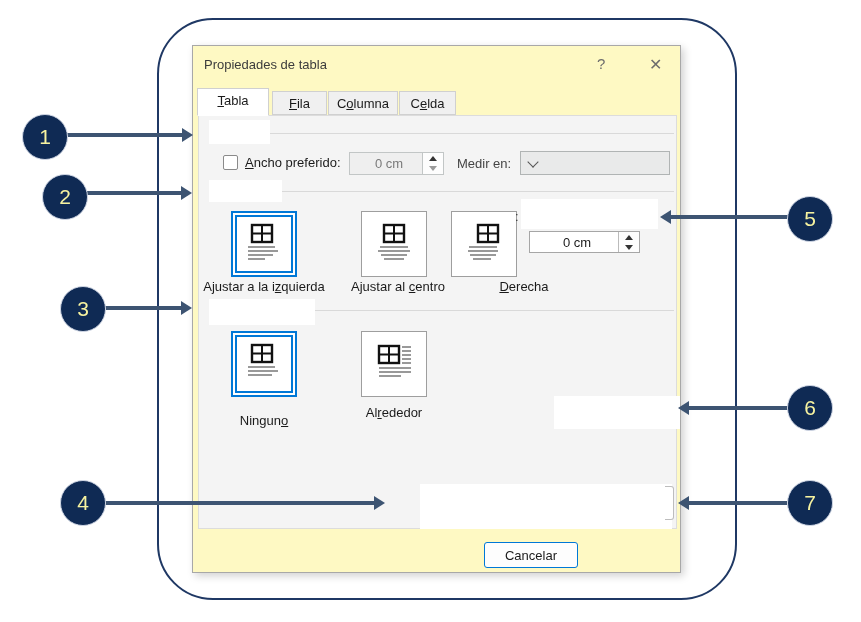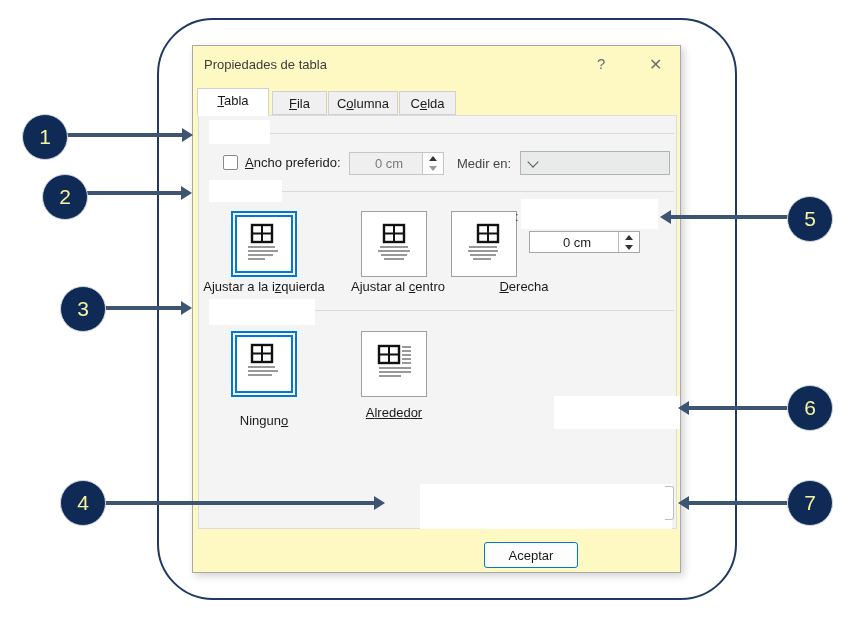--- a/index.html
+++ b/index.html
@@ -194,29 +194,29 @@
           <rect x="31" y="8" width="9" height="2" fill="#999"></rect>
           <rect x="31" y="12" width="9" height="2" fill="#999"></rect>
           <rect x="31" y="16" width="9" height="2" fill="#999"></rect>
           <rect x="31" y="20" width="9" height="2" fill="#999"></rect>
           <rect x="8" y="25" width="32" height="2" fill="#999"></rect>
           <rect x="8" y="29" width="32" height="2" fill="#999"></rect>
           <rect x="8" y="33" width="22" height="2" fill="#999"></rect>
         </svg>
       </div>
       <div class="optlbl" style="left:65px;top:289px;margin-top:8px;"><span>N</span><span>i</span><span>n</span><span>g</span><span>u</span><span>n</span><span class="u">o</span></div>
-      <div class="optlbl" style="left:195px;top:289px;text-decoration:underline;"><span>A</span><span>l</span><span class="u">r</span><span>e</span><span>d</span><span>e</span><span>d</span><span>o</span><span>r</span></div>
+      <div class="optlbl" style="left:195px;top:289px;"><span>A</span><span>l</span><span class="u">r</span><span>e</span><span>d</span><span>e</span><span>d</span><span>o</span><span>r</span></div>
 
       <div class="blank" style="left:355px;top:280px;width:126px;height:33px;"></div>
 
       <div class="btn-remnant" style="left:466px;top:370px;"></div>
       <div class="blank" style="left:221px;top:368px;width:252px;height:45px;"></div>
     </div>
 
-    <div class="btn primary" style="left:291px;top:496px;width:94px;">Aceptar</div>
+    <div class="btn primary" style="left:291px;top:496px;width:94px;">Cancelar</div>
   </div>
 
   <div class="aline" style="left:64px;top:133px;width:118px;"></div>
   <div class="ahead-r" style="left:182px;top:128px;"></div>
 
   <div class="aline" style="left:86px;top:191px;width:95px;"></div>
   <div class="ahead-r" style="left:181px;top:186px;"></div>
 
   <div class="aline" style="left:104px;top:306px;width:77px;"></div>
   <div class="ahead-r" style="left:181px;top:301px;"></div>

